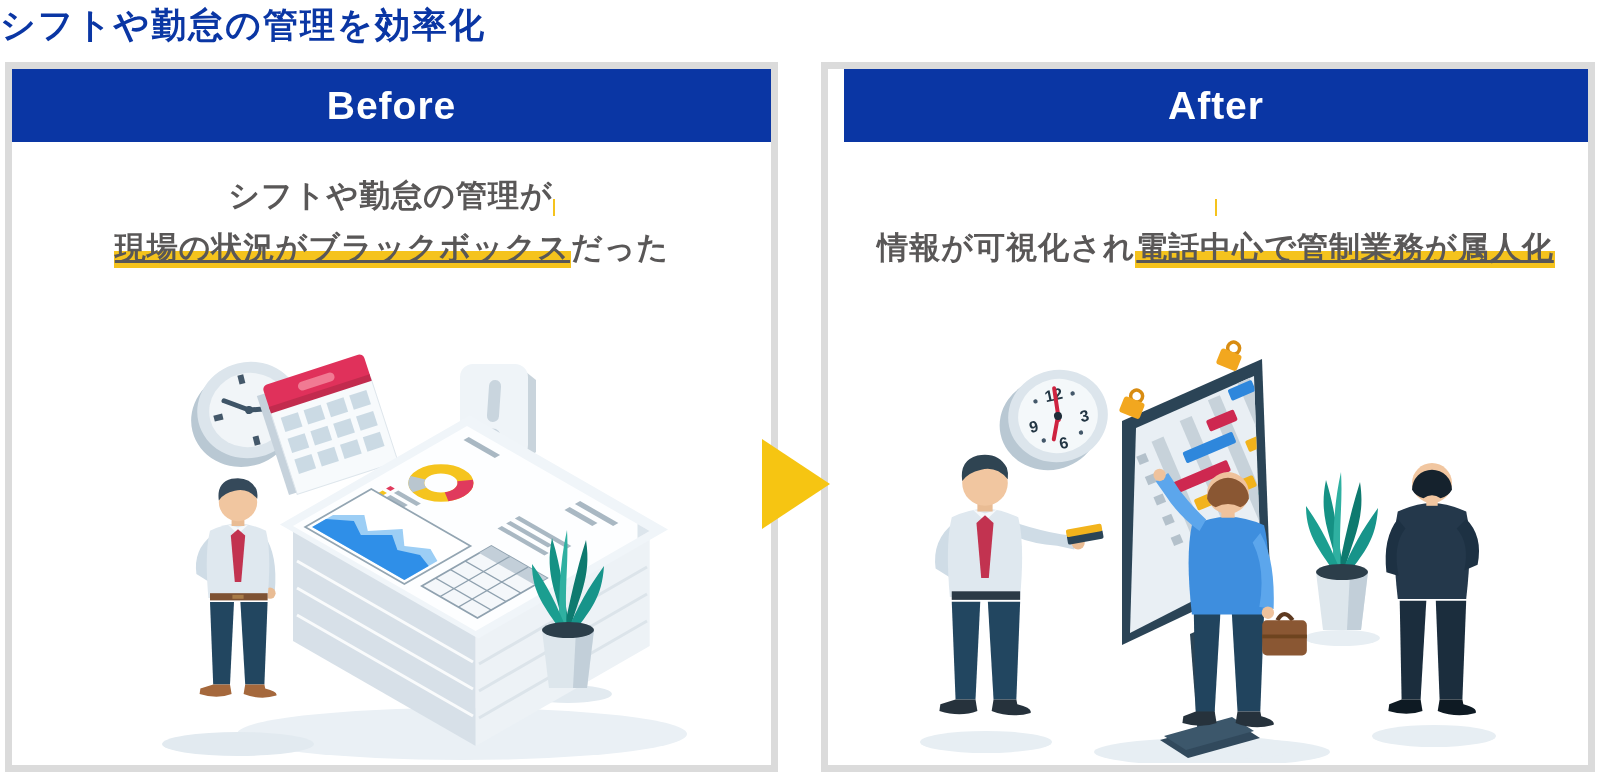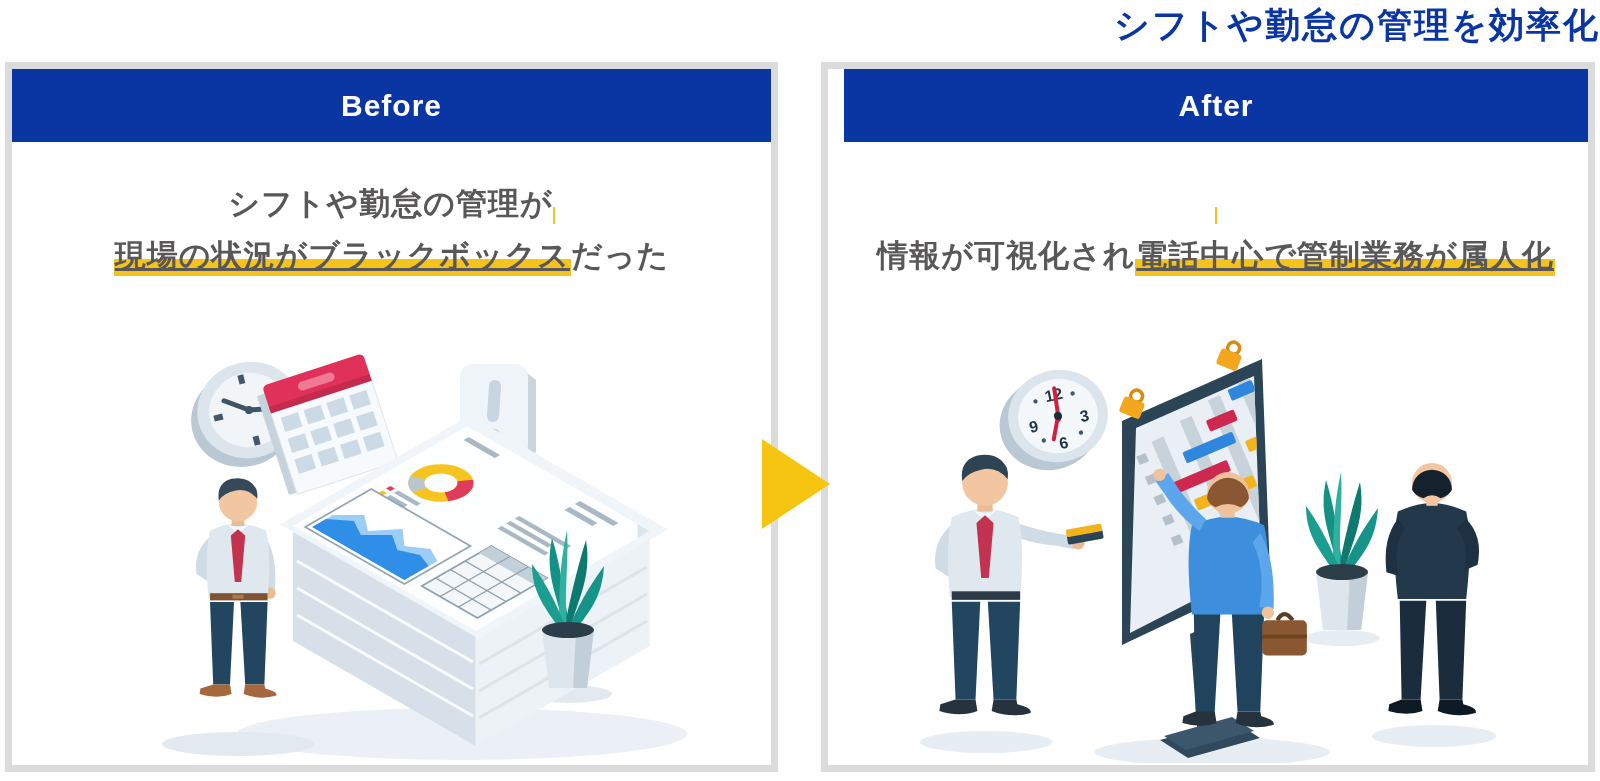--- a/index.html
+++ b/index.html
@@ -1,26 +1,26 @@
 <!DOCTYPE html>
 <html><head>
 <meta charset="utf-8">
 <style>
   html,body{margin:0;padding:0;background:#ffffff;}
   .canvas{position:relative;width:1600px;height:781px;background:#ffffff;overflow:hidden;
           font-family:"Liberation Sans","DejaVu Sans",sans-serif;}
-  .main-title{position:absolute;top:0;left:0;width:100%;height:56px;text-align:right;
+  .main-title{position:absolute;top:0;left:0;width:100%;height:56px;text-align:left;
           font-size:35px;line-height:50px;font-weight:800;color:#0A36A4;letter-spacing:2px;}
   .panel{position:absolute;top:62px;height:710px;background:#ffffff;border:7px solid #DBDBDB;
           box-sizing:border-box;}
   .panel-before{left:5px;width:773px;}
   .panel-after{left:821px;width:774px;padding-left:16px;}
   .panel-header{height:73px;background:#0A36A4;color:#ffffff;display:flex;align-items:center;
-          justify-content:center;font-size:30px;font-weight:700;letter-spacing:1px;}
-  .panel-body{margin-top:36px;text-align:center;color:#595757;font-size:31px;font-weight:600;
+          justify-content:center;font-size:39px;font-weight:700;letter-spacing:1px;}
+  .panel-body{margin-top:28px;text-align:center;color:#595757;font-size:31px;font-weight:600;
           line-height:52px;letter-spacing:1px;}
   .panel-body p{margin:0;}
   .hl{background:linear-gradient(to bottom, rgba(0,0,0,0) 54%, #F5C31D 54%);padding:0 1px 3px 1px;text-decoration:underline;}
   .illus{position:absolute;left:0;bottom:2px;width:100%;height:425px;display:block;}
   .arrow{position:absolute;left:762px;top:439px;width:0;height:0;z-index:5;
           border-top:45px solid transparent;border-bottom:45px solid transparent;
           border-left:68px solid #F6C512;}
 </style>
 </head>
 <body>

